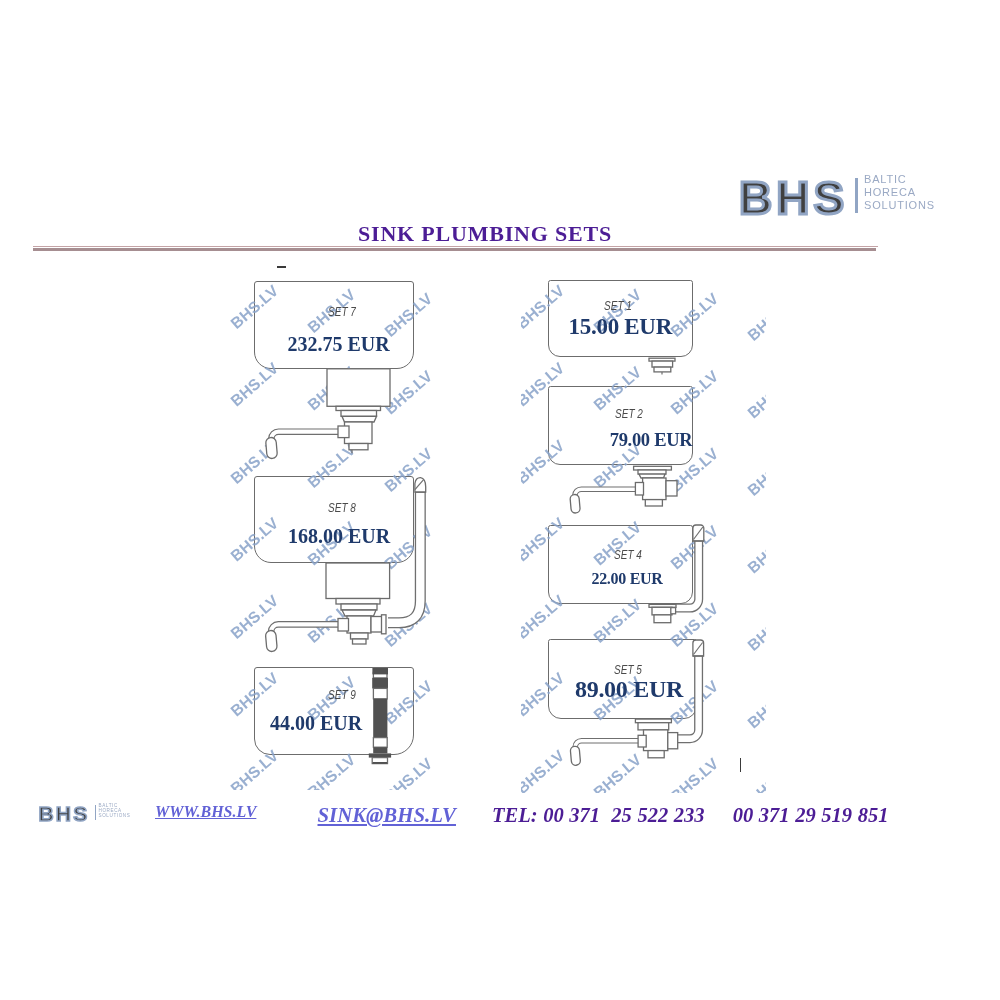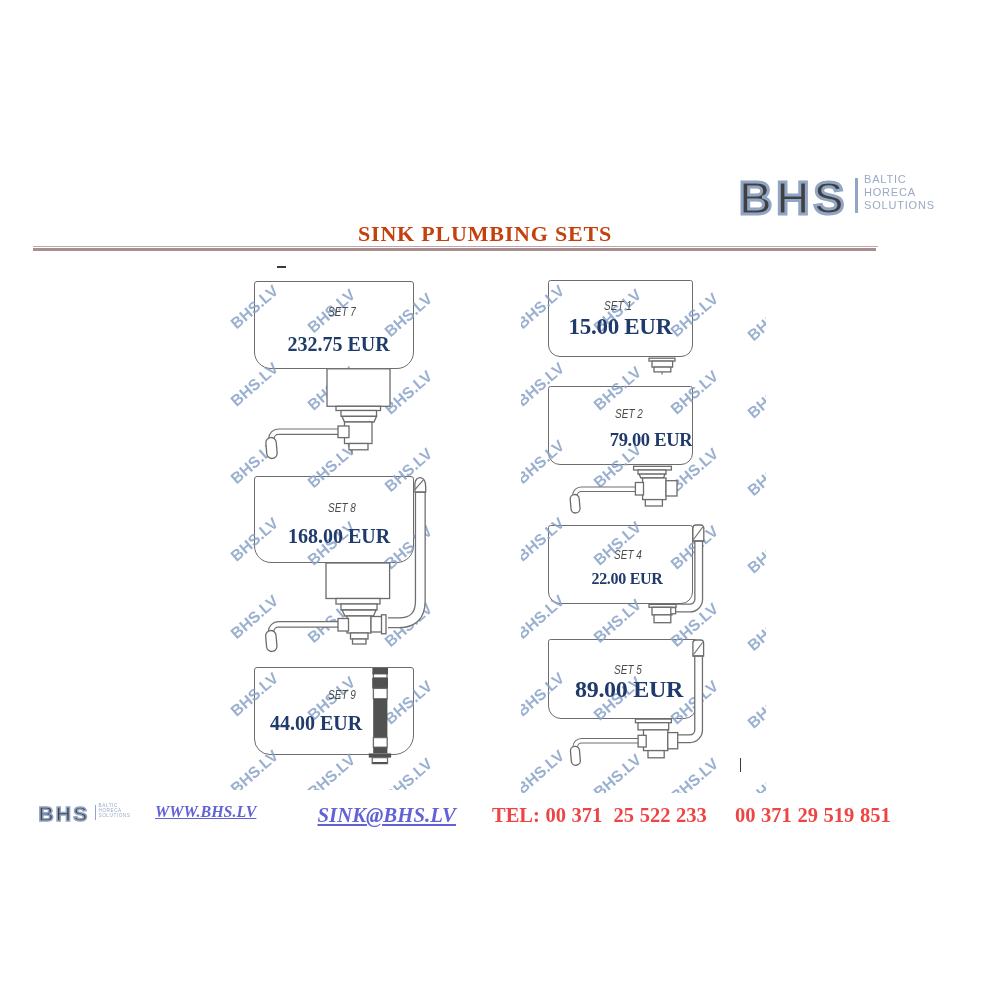--- a/index.html
+++ b/index.html
@@ -11,26 +11,26 @@
 fill:#89a3c9;opacity:0.85;text-anchor:middle;}
 .slabel{position:absolute;z-index:3;transform:translate(-50%,-100%) scaleX(0.8);
 font-family:"Liberation Sans",sans-serif;font-style:italic;font-size:12.5px;color:#4a4a4a;white-space:nowrap;}
 .price{position:absolute;z-index:3;transform:translate(-50%,-100%);
 font-family:"Liberation Serif",serif;font-weight:bold;color:#1f3a6b;white-space:nowrap;}
 .logoBHS{position:absolute;z-index:3;font-weight:bold;color:#404040;
 -webkit-text-stroke:3px #91a5c4;letter-spacing:4px;}
 .logosmall{position:absolute;z-index:3;color:#9aa9c4;letter-spacing:0.8px;}
 .vbar{position:absolute;z-index:3;background:#91a5c4;}
 .title{position:absolute;z-index:3;font-family:"Liberation Serif",serif;font-weight:bold;
-color:#c2410c;white-space:nowrap;transform:translateX(-50%);letter-spacing:0.8px;}
+color:#4c1d95;white-space:nowrap;transform:translateX(-50%);letter-spacing:0.8px;}
 .rule{position:absolute;z-index:3;}
 .link{position:absolute;z-index:4;font-family:"Liberation Serif",serif;font-weight:bold;
 font-style:italic;color:#6262d6;text-decoration:underline;white-space:nowrap;}
 .tel{position:absolute;z-index:4;font-family:"Liberation Serif",serif;font-weight:bold;
-color:#ef4444;white-space:nowrap;}
+font-style:italic;color:#4c1d95;white-space:nowrap;}
 </style></head>
 <body>
 
 <div class="logoBHS" style="left:739px;top:174.5px;font-size:46px;line-height:46px;">BHS</div>
 <div class="vbar" style="left:855.4px;top:178.2px;width:2.4px;height:35.2px;"></div>
 <div class="logosmall" style="left:864px;top:173px;font-size:11px;line-height:13.2px;">BALTIC<br>HORECA<br>SOLUTIONS</div>
 
 <div class="title" style="left:485px;top:220.5px;font-size:22px;">SINK PLUMBING SETS</div>
 <div class="rule" style="left:33px;top:245.8px;width:845px;height:1px;background:#c4a3a6;"></div>
 <div class="rule" style="left:33px;top:248.3px;width:843px;height:2.3px;background:#a68e91;"></div>

